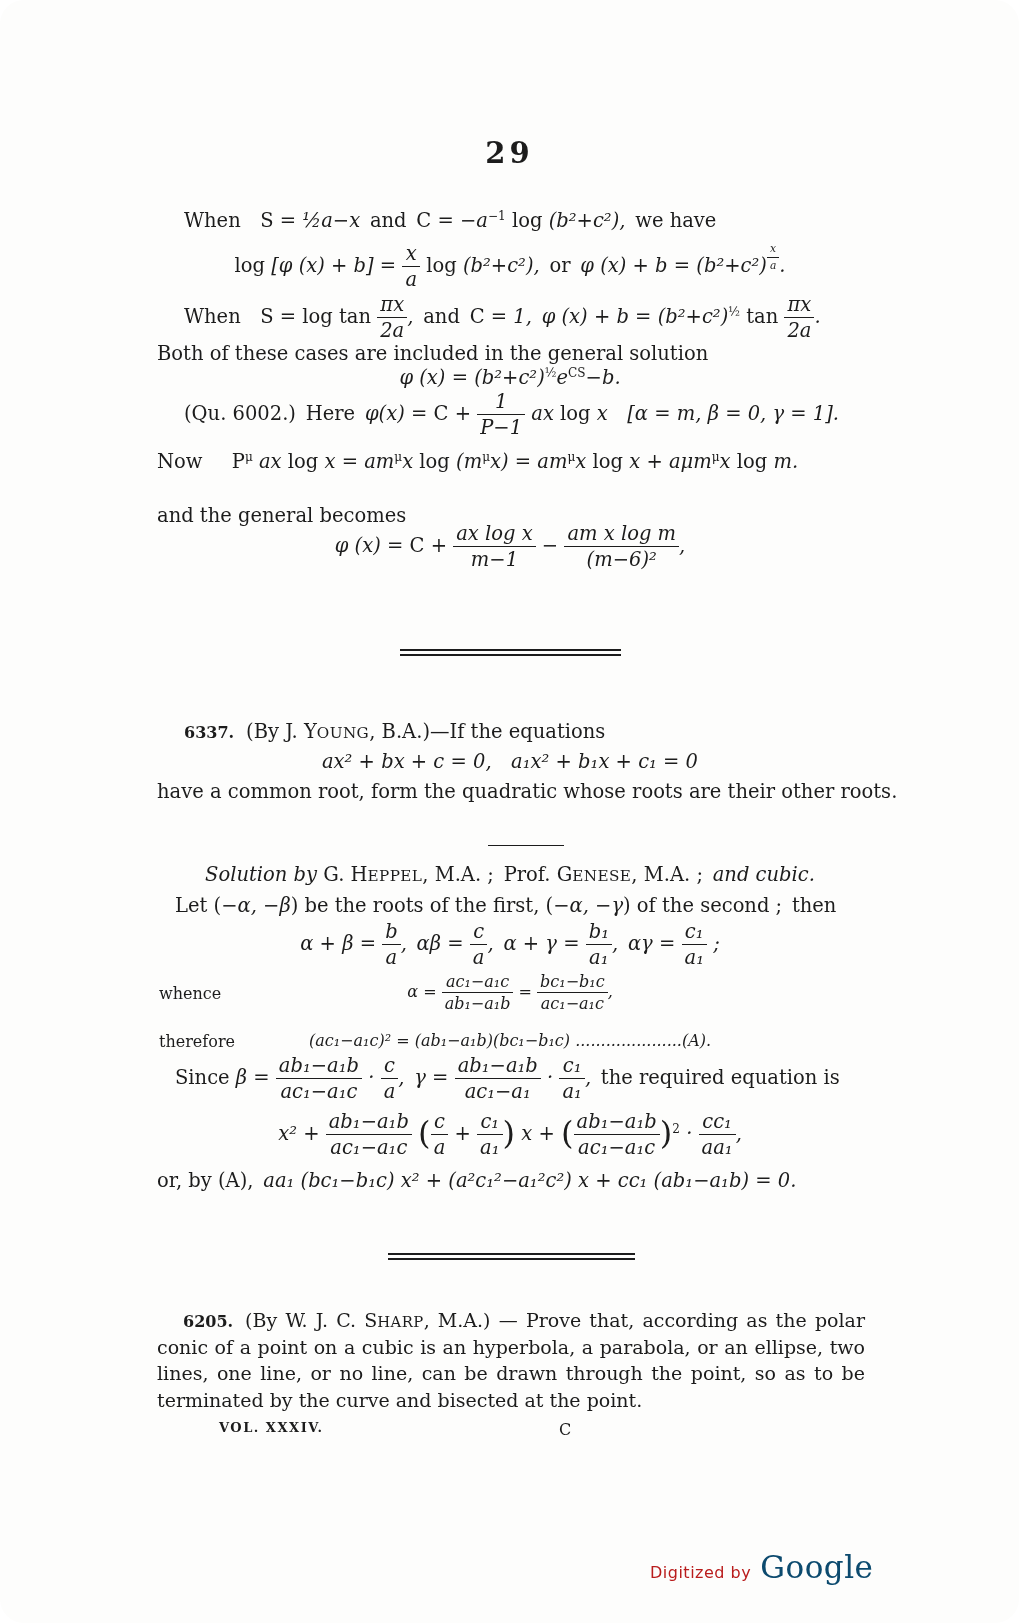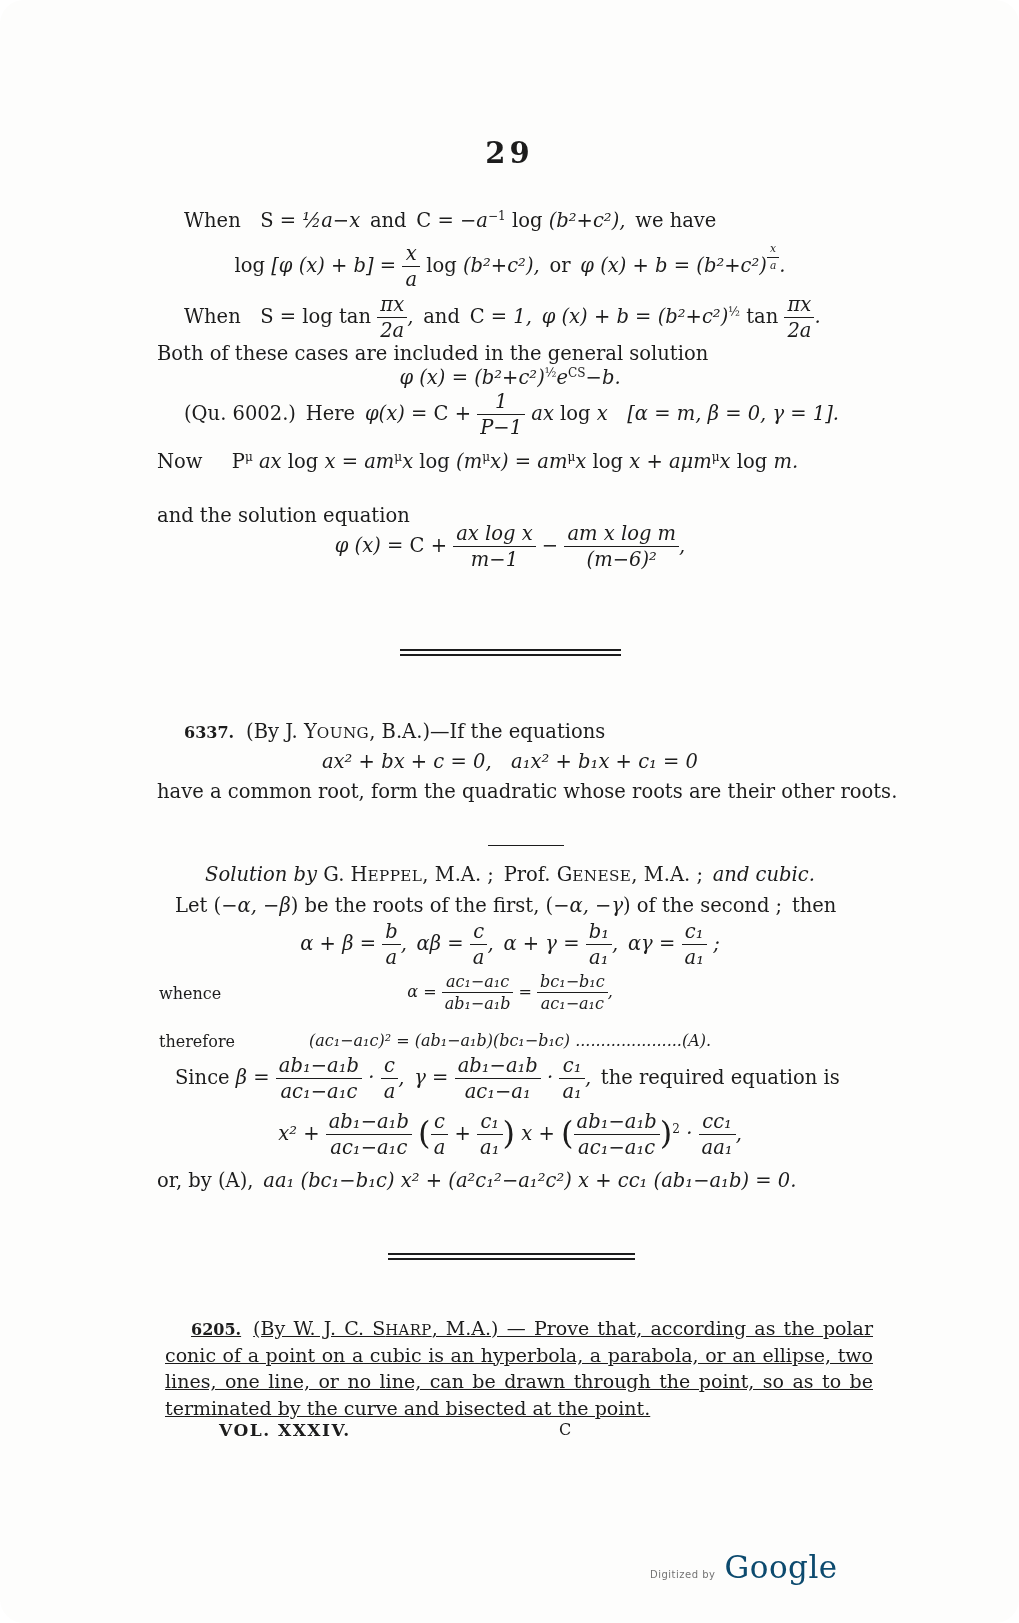--- a/index.html
+++ b/index.html
@@ -19,43 +19,43 @@
   .fr .d{display:block;border-top:1.5px solid currentColor;padding:2px 3px 0;}
   .sfr{display:inline-block;font-size:0.55em;position:relative;top:-0.85em;vertical-align:middle;font-style:italic;}
   .bp{font-size:1.65em;font-style:normal;vertical-align:middle;position:relative;top:-2px;line-height:0;}
   .qnum{font-weight:bold;font-style:normal;margin-right:12px;font-size:16px;}
   .eqrow{position:absolute;left:157px;width:706px;font-size:16px;white-space:nowrap;}
   .eqlabel{position:absolute;left:2px;top:50%;transform:translateY(-50%);font-style:normal;}
   .eqbody{display:block;text-align:center;}
   .rule-double{position:absolute;height:3px;border-top:2px solid #1c1c1c;border-bottom:2px solid #1c1c1c;}
   .rule-single{position:absolute;border-top:1.7px solid #1c1c1c;}
   .pageno{position:absolute;top:136px;left:0;width:1019px;text-align:center;font-size:29px;font-weight:bold;letter-spacing:4px;}
-  .para{position:absolute;left:157px;width:708px;font-size:19px;line-height:1.4;text-align:justify;text-indent:26px;margin:8px;text-decoration:underline;}
+  .para{position:absolute;left:157px;width:708px;font-size:19px;line-height:1.4;text-align:justify;text-indent:26px;margin:0;}
   .footer{position:absolute;top:1420px;left:157px;width:706px;font-size:16px;}
-  .vol{position:absolute;left:62px;font-weight:bold;letter-spacing:1.5px;font-size:17px;}
+  .vol{position:absolute;left:62px;font-weight:bold;letter-spacing:1.5px;font-size:13px;}
   .sig{position:absolute;left:402px;font-size:16px;}
   .wm{position:absolute;top:1549px;left:650px;display:flex;align-items:baseline;}
-  .wm-prefix{font-family:"DejaVu Sans","Liberation Sans",sans-serif;font-size:10px;color:#737373;letter-spacing:0.5px;}
+  .wm-prefix{font-family:"DejaVu Sans","Liberation Sans",sans-serif;font-size:16px;color:#b91c1c;letter-spacing:0.5px;}
   .wm-brand{font-family:"DejaVu Serif",serif;font-size:31px;color:#0c4a6e;margin-left:9px;letter-spacing:0.5px;}
 </style>
 </head>
 <body>
 
 <div class="page">
 
   <div class="pageno">29</div>
 
   <div class="line math ind" style="top:208px"><span class="rm">When</span> <span class="rm">S</span> = ½a−x <span class="rm">and</span> <span class="rm">C</span> = −a<sup class="sup">−1</sup> <span class="rm">log</span> (b²+c²), <span class="rm">we have</span></div>
   <div class="line math center" style="top:243px"><span class="rm">log</span> [φ (x) + b] = <span class="fr"><span class="n">x</span><span class="d">a</span></span> <span class="rm">log</span> (b²+c²), <span class="rm">or</span> φ (x) + b = (b²+c²)<span class="sfr"><span class="fr"><span class="n">x</span><span class="d">a</span></span></span>.</div>
   <div class="line math ind" style="top:294px"><span class="rm">When</span> <span class="rm">S</span> = <span class="rm">log tan</span> <span class="fr"><span class="n">πx</span><span class="d">2a</span></span>, <span class="rm">and</span> <span class="rm">C</span> = 1, φ (x) + b = (b²+c²)<sup class="sup">½</sup> <span class="rm">tan</span> <span class="fr"><span class="n">πx</span><span class="d">2a</span></span>.</div>
   <div class="line" style="top:341px">Both of these cases are included in the general solution</div>
   <div class="line math center" style="top:365px">φ (x) = (b²+c²)<sup class="sup">½</sup>e<sup class="sup">CS</sup>−b.</div>
   <div class="line math ind" style="top:391px"><span class="rm">(Qu. 6002.)</span> <span class="rm">Here</span> φ(x) = <span class="rm">C</span> + <span class="fr"><span class="n">1</span><span class="d">P−1</span></span> ax <span class="rm">log</span> x  [α = m, β = 0, γ = 1].</div>
   <div class="line math" style="top:449px"><span class="rm">Now</span>  <span class="rm">P</span><sup class="sup">μ</sup> ax <span class="rm">log</span> x = am<sup class="sup">μ</sup>x <span class="rm">log</span> (m<sup class="sup">μ</sup>x) = am<sup class="sup">μ</sup>x <span class="rm">log</span> x + aμm<sup class="sup">μ</sup>x <span class="rm">log</span> m.</div>
-  <div class="line" style="top:503px">and the solution equation</div>
+  <div class="line" style="top:503px">and the general becomes</div>
   <div class="line math center" style="top:523px">φ (x) = <span class="rm">C</span> + <span class="fr"><span class="n">ax log x</span><span class="d">m−1</span></span> − <span class="fr"><span class="n">am x log m</span><span class="d">(m−6)²</span></span>,</div>
 
   <div class="rule-double" style="top:649px;left:400px;width:221px"></div>
 
   <div class="line ind" style="top:719px">
     <span class="qnum">6337.</span><span>(By J. Y<span class="sc">oung</span>, B.A.)—If the equations</span>
   </div>
   <div class="line math center" style="top:749px">ax² + bx + c = 0, a₁x² + b₁x + c₁ = 0</div>
   <div class="line" style="top:779px">have a common root, form the quadratic whose roots are their other roots.</div>
 

